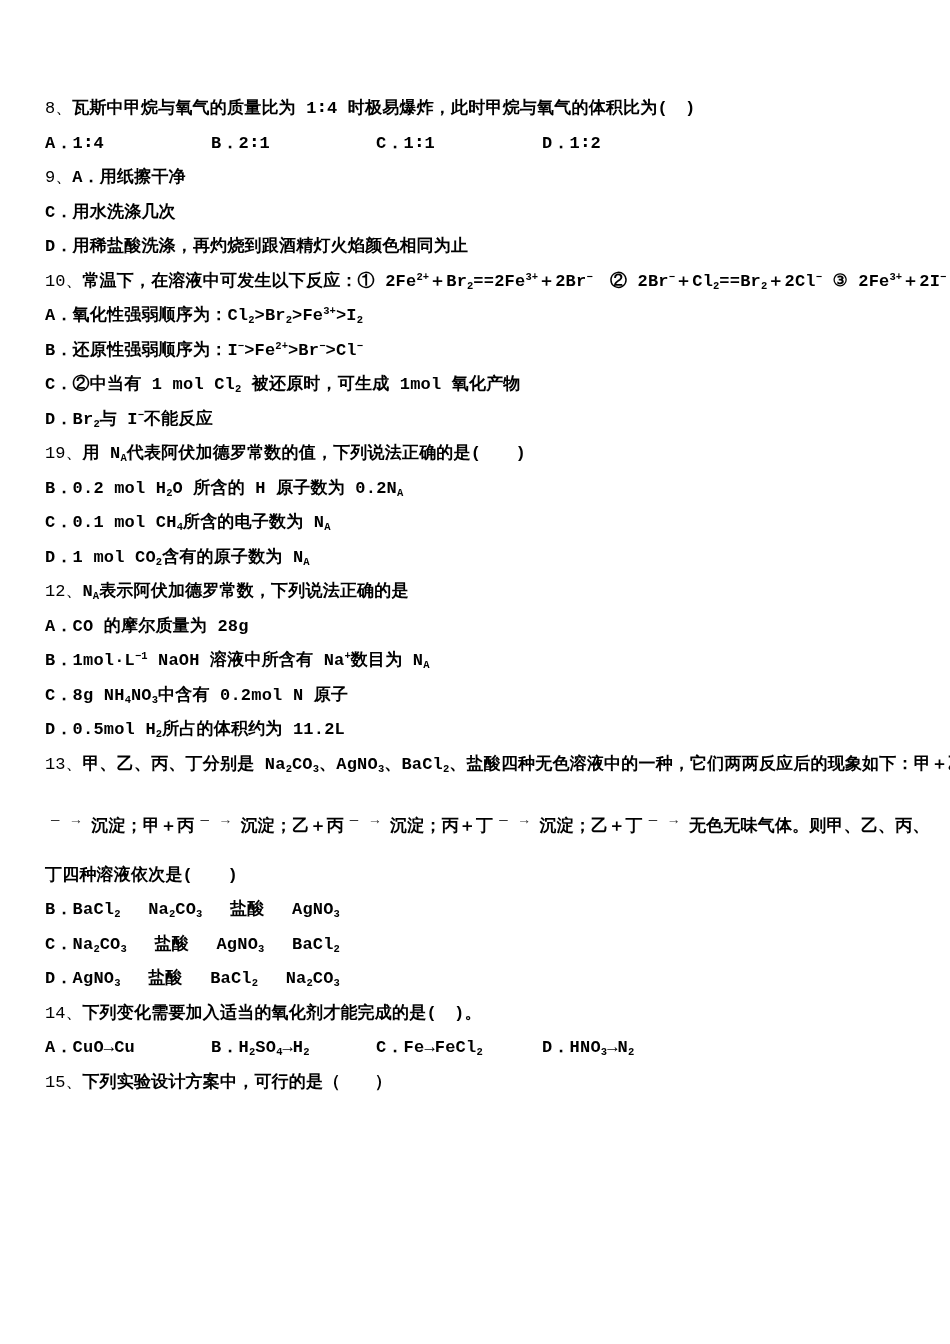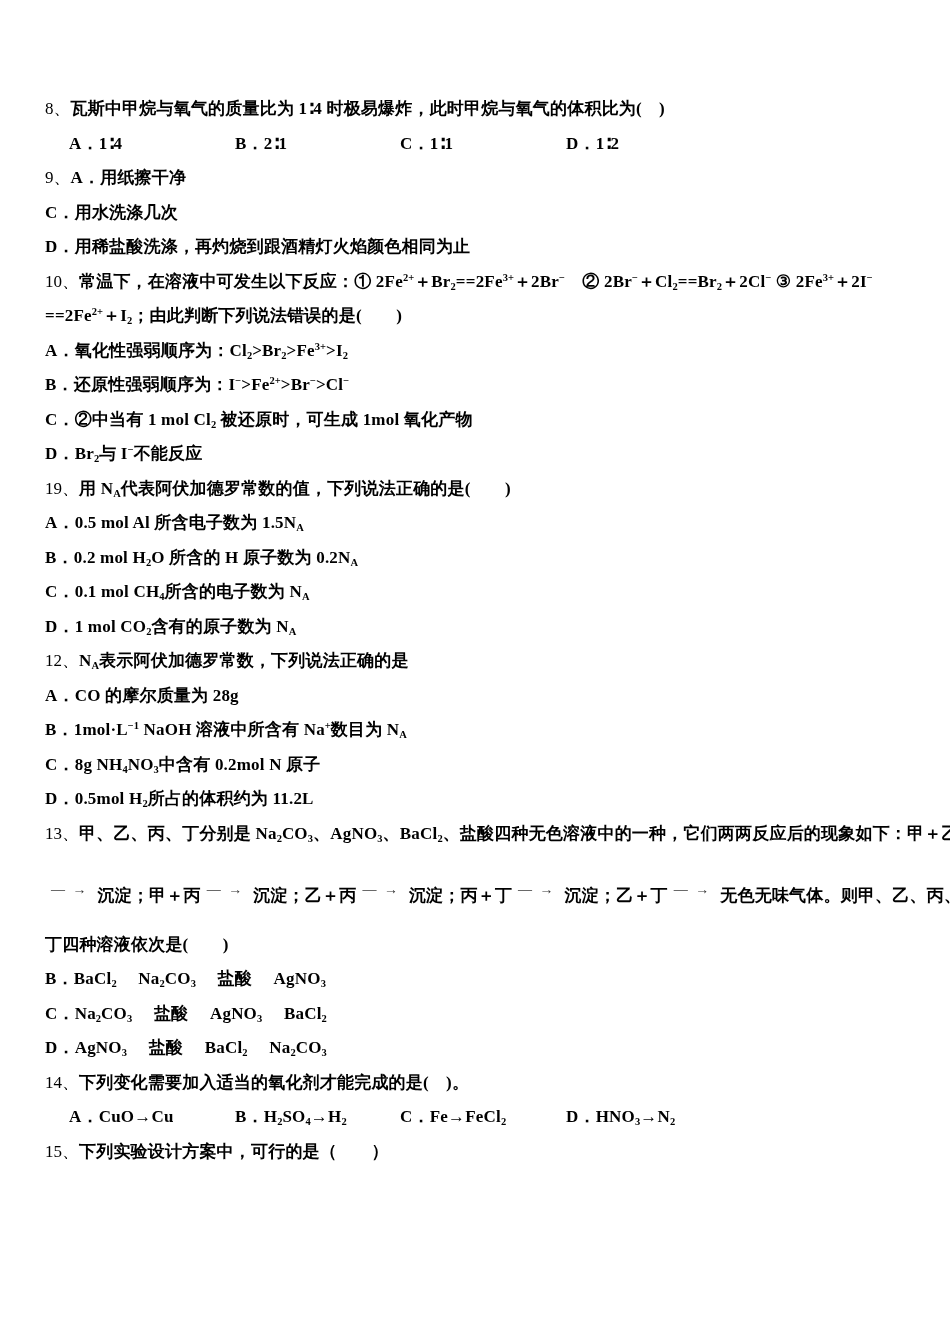--- a/index.html
+++ b/index.html
@@ -8,21 +8,21 @@
     width: 950px;
     height: 1344px;
     background: #ffffff;
     overflow: hidden;
   }
   #page {
     box-sizing: border-box;
     width: 950px;
     height: 1344px;
     padding: 92px 28px 10px 45px;
-    font-family: Liberation Serif, serif;
+    font-family: Liberation Mono, monospace;
     font-size: 17px;
     font-weight: 700;
     color: #000000;
     letter-spacing: 0.2px;
   }
   .line {
     height: 34.5px;
     line-height: 34.5px;
     white-space: pre;
     overflow: visible;
@@ -31,21 +31,21 @@
     font-weight: 400;
     letter-spacing: 0;
   }
   sub, sup {
     font-size: 10.5px;
     line-height: 0;
     letter-spacing: 0;
   }
   sub { vertical-align: -3px; }
   sup { vertical-align: 6.5px; }
-  .opt-row { display: flex; margin-left: 24px; }
+  .opt-row { display: flex; }
   .opt-cell { flex: 0 0 auto; }
   .opt-cell:nth-child(1) { width: 166px; }
   .opt-cell:nth-child(2) { width: 165px; }
   .opt-cell:nth-child(3) { width: 166px; }
   .rxn-arrow {
     display: inline-block;
     position: relative;
     top: -7px;
     font-weight: 400;
     font-size: 14px;
@@ -63,27 +63,25 @@
 <body>
 
 <div id="page">
   <div id="doc-lines">
       <div class="line"><span class="qnum">8、</span><span>瓦斯中甲烷与氧气的质量比为 1∶4 时极易爆炸，此时甲烷与氧气的体积比为(　)</span></div>
       <div class="line opt-row"><span class="opt-cell">A．1∶4</span><span class="opt-cell">B．2∶1</span><span class="opt-cell">C．1∶1</span><span class="opt-cell">D．1∶2</span></div>
       <div class="line"><span class="qnum">9、</span><span>A．用纸擦干净</span></div>
       <div class="line"><span>C．用水洗涤几次</span></div>
       <div class="line"><span>D．用稀盐酸洗涤，再灼烧到跟酒精灯火焰颜色相同为止</span></div>
       <div class="line"><span class="qnum">10、</span><span>常温下，在溶液中可发生以下反应：① 2Fe<sup>2+</sup>＋Br<sub>2</sub>==2Fe<sup>3+</sup>＋2Br<sup>−</sup>　② 2Br<sup>−</sup>＋Cl<sub>2</sub>==Br<sub>2</sub>＋2Cl<sup>−</sup> ③ 2Fe<sup>3+</sup>＋2I<sup>−</sup></span></div>
-      <div class="line"><span>==2Fe<sup>2+</sup>＋I<sub>2</sub>；由此判断下列说法错误的是(　　)</span></div>
       <div class="line"><span>A．氧化性强弱顺序为：Cl<sub>2</sub>&gt;Br<sub>2</sub>&gt;Fe<sup>3+</sup>&gt;I<sub>2</sub></span></div>
       <div class="line"><span>B．还原性强弱顺序为：I<sup>−</sup>&gt;Fe<sup>2+</sup>&gt;Br<sup>−</sup>&gt;Cl<sup>−</sup></span></div>
       <div class="line"><span>C．②中当有 1 mol Cl<sub>2</sub> 被还原时，可生成 1mol 氧化产物</span></div>
       <div class="line"><span>D．Br<sub>2</sub>与 I<sup>−</sup>不能反应</span></div>
       <div class="line"><span class="qnum">19、</span><span>用 N<sub>A</sub>代表阿伏加德罗常数的值，下列说法正确的是(　　)</span></div>
-      <div class="line"><span>A．0.5 mol Al 所含电子数为 1.5N<sub>A</sub></span></div>
       <div class="line"><span>B．0.2 mol H<sub>2</sub>O 所含的 H 原子数为 0.2N<sub>A</sub></span></div>
       <div class="line"><span>C．0.1 mol CH<sub>4</sub>所含的电子数为 N<sub>A</sub></span></div>
       <div class="line"><span>D．1 mol CO<sub>2</sub>含有的原子数为 N<sub>A</sub></span></div>
       <div class="line"><span class="qnum">12、</span><span>N<sub>A</sub>表示阿伏加德罗常数，下列说法正确的是</span></div>
       <div class="line"><span>A．CO 的摩尔质量为 28g</span></div>
       <div class="line"><span>B．1mol·L<sup>−1</sup> NaOH 溶液中所含有 Na<sup>+</sup>数目为 N<sub>A</sub></span></div>
       <div class="line"><span>C．8g NH<sub>4</sub>NO<sub>3</sub>中含有 0.2mol N 原子</span></div>
       <div class="line"><span>D．0.5mol H<sub>2</sub>所占的体积约为 11.2L</span></div>
       <div class="line"><span class="qnum">13、</span><span>甲、乙、丙、丁分别是 Na<sub>2</sub>CO<sub>3</sub>、AgNO<sub>3</sub>、BaCl<sub>2</sub>、盐酸四种无色溶液中的一种，它们两两反应后的现象如下：甲＋乙</span></div>
       <div class="line arrow-line"><span><span class="rxn-arrow">— →</span>沉淀；甲＋丙<span class="rxn-arrow">— →</span>沉淀；乙＋丙<span class="rxn-arrow">— →</span>沉淀；丙＋丁<span class="rxn-arrow">— →</span>沉淀；乙＋丁<span class="rxn-arrow">— →</span>无色无味气体。则甲、乙、丙、</span></div>

